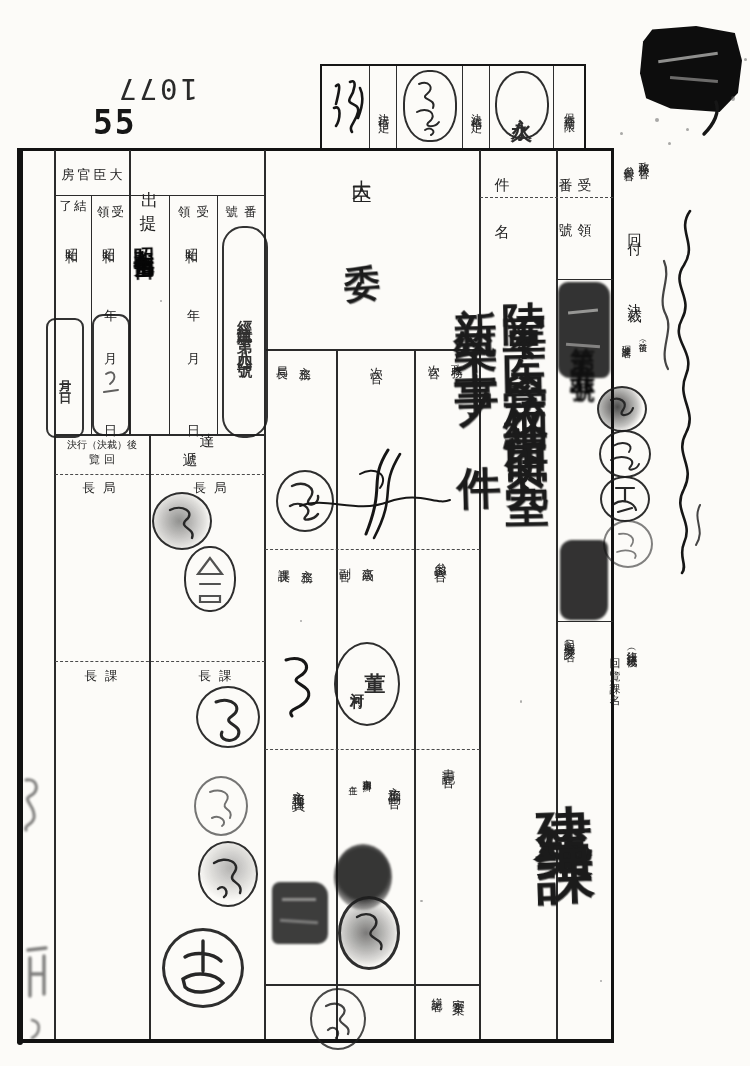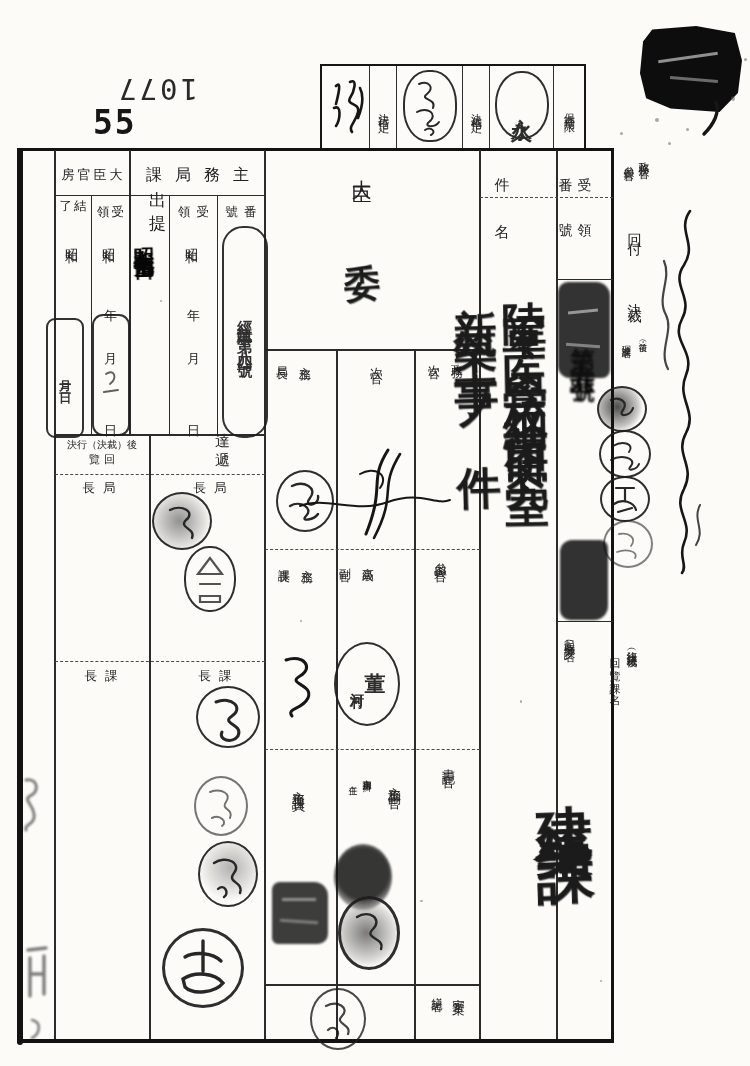--- a/index.html
+++ b/index.html
@@ -15,21 +15,21 @@
   .vline{background:#2b2b2b;width:1.6px;}
   .dash{border-top:1.6px dashed #4a4a4a;height:0;background:none;}
   .heavy{background:#121212;}
   .stamp{border:2.4px solid #1d1d1d;border-radius:50%;filter:blur(.3px);opacity:.92;}
   .stampbox{border:2px solid #1d1d1d;filter:blur(.35px);opacity:.9;}
   .hand{font-weight:700;filter:blur(.32px);text-shadow:.5px .6px .7px rgba(10,10,10,.55);}
   .smudge{filter:blur(.8px);opacity:.85;}
   .sq{stroke:#161616;fill:none;stroke-linecap:round;}
   .faint{opacity:.55;filter:blur(.9px);}
   .speck{position:absolute;background:#555;border-radius:50%;opacity:.5;}
-  .center{display:flex;align-items:center;justify-content:center;text-align:right;}
+  .center{display:flex;align-items:center;justify-content:center;text-align:center;}
 </style>
 </head>
 <body>
 
 <div class="sheet">
 
   <div class="abs" style="left:108px;top:70px;width:90px;height:36px;transform:rotate(180deg);font-family:'DejaVu Sans Mono',monospace;font-size:29px;color:#2a2a2a;letter-spacing:3px;filter:blur(.4px);">1077</div>
   <div class="abs" style="left:93px;top:103px;font-family:'DejaVu Sans Mono',monospace;font-size:33px;font-weight:700;color:#161616;letter-spacing:2px;">55</div>
 
   <div class="abs" style="left:320px;top:64px;width:262px;height:82px;border:2.4px solid #161616;display:flex;">
@@ -210,21 +210,20 @@
     <svg width="56" height="68">
         <path class="sq" stroke-width="2.4" d="M16 18 C28 10 42 20 32 30 C22 40 44 38 40 50"></path>
       </svg>
   </div>
   <div class="abs stamp" style="left:310px;top:988px;width:52px;height:58px;opacity:.8;">
     <svg width="52" height="58">
         <path class="sq" stroke-width="2.2" d="M14 16 C26 10 38 18 30 26 C22 34 40 34 36 44 M16 40 C22 34 30 42 24 48"></path>
       </svg>
   </div>
 
-  <div class="abs label center" style="left:131px;top:160px;width:133px;height:30px;font-size:16px;letter-spacing:13px;text-indent:13px;">課局務主</div>
   <div class="abs label center" style="left:55px;top:162px;width:74px;height:26px;font-size:13px;letter-spacing:3px;text-indent:3px;">房官臣大</div>
 
   <div class="abs label center" style="left:218px;top:202px;width:46px;height:20px;font-size:12.5px;letter-spacing:6px;text-indent:6px;">號番</div>
   <div class="abs label center" style="left:170px;top:202px;width:47px;height:20px;font-size:12.5px;letter-spacing:6px;text-indent:6px;">領受</div>
   <div class="abs label center" style="left:130px;top:202px;width:39px;height:20px;font-size:17px;letter-spacing:3px;text-indent:3px;">出提</div>
   <div class="abs label center" style="left:92px;top:202px;width:37px;height:20px;font-size:12.5px;letter-spacing:2px;text-indent:2px;">領受</div>
   <div class="abs label center" style="left:55px;top:196px;width:36px;height:20px;font-size:12.5px;letter-spacing:2px;text-indent:2px;">了結</div>
 
   <div class="abs stampbox center" style="left:222px;top:226px;width:42px;height:208px;border-radius:21px;border-width:2.2px;">
     <span class="v" style="font-size:15.5px;font-weight:700;letter-spacing:6px;">經建甲第一八四號</span>

